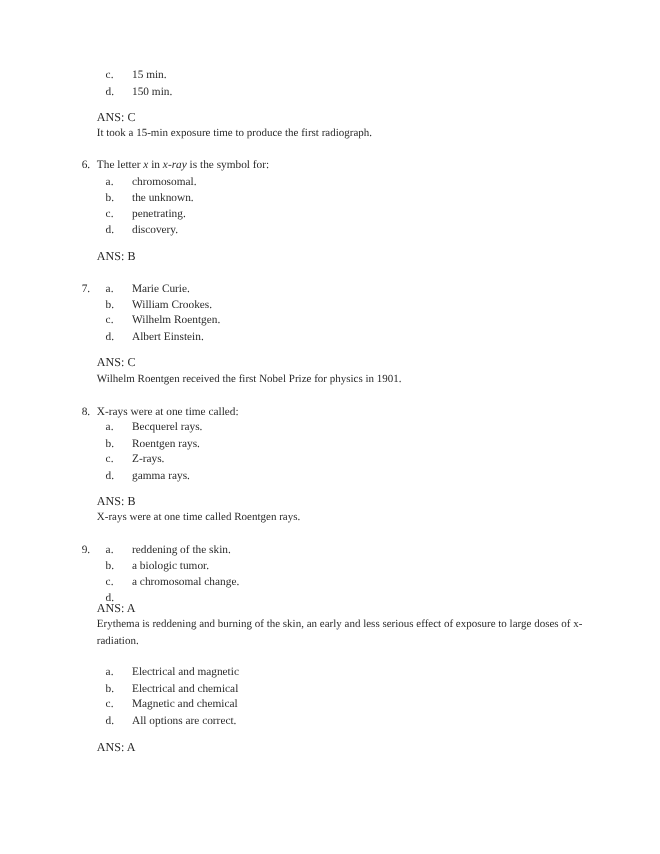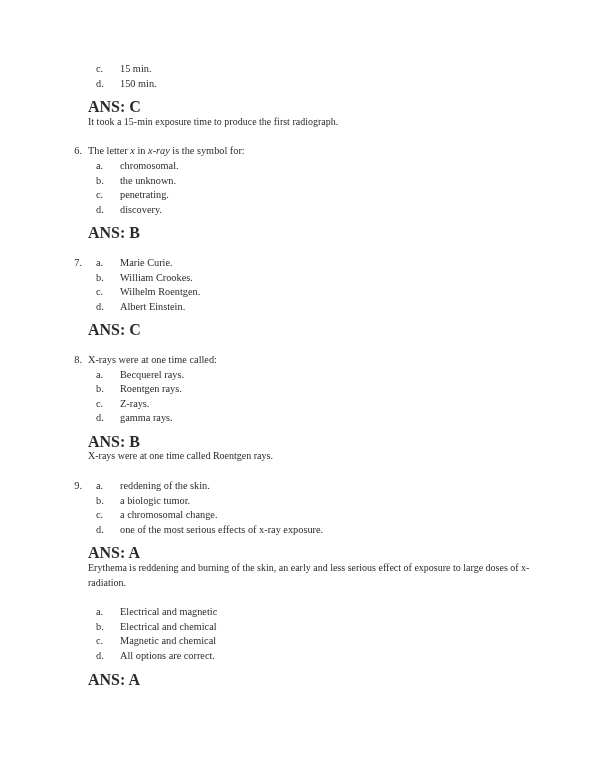--- a/index.html
+++ b/index.html
@@ -76,24 +76,23 @@
     top: 0;
     width: 12px;
     text-align: left;
     font-size: 10.3px;
     line-height: 14.6px;
   }
 
   
   .ansline {
     padding-left: 26px;
-    font-size: 16px;
+    font-size: 11px;
     line-height: 14.6px;
     white-space: nowrap;
-    font-weight: bold;
   }
   .ans-gap {
     height: 9px;
   }
 
   
   .rationale {
     padding-left: 26px;
     font-size: 10px;
     line-height: 14.6px;
@@ -184,20 +183,21 @@
           <span class="optltr">c.</span>
           <span>Wilhelm Roentgen.</span>
         </li>
         <li class="opt">
           <span class="optltr">d.</span>
           <span>Albert Einstein.</span>
         </li>
       </ul>
       <div class="ans-gap"></div>
       <div class="ansline">ANS:  C</div>
+      <div class="rationale">Wilhelm Roentgen received the first Nobel Prize for physics in 1901.</div>
     </div>
 
     <div class="block-gap"></div>
 
     <div class="qblock">
       <div class="qstem">
         <span class="qnum">8.</span>
         <span>X-rays were at one time called:</span>
       </div>
       <ul class="opts">
@@ -237,21 +237,20 @@
         <li class="opt">
           <span class="optltr">b.</span>
           <span>a biologic tumor.</span>
         </li>
         <li class="opt">
           <span class="optltr">c.</span>
           <span>a chromosomal change.</span>
         </li>
         <li class="opt">
           <span class="optltr">d.</span>
-          <span>one of the most serious effects of x-ray exposure.</span>
         </li>
       </ul>
       <div class="ans-gap"></div>
       <div class="ansline">ANS:  A</div>
       <div class="rationale">Erythema is reddening and burning of the skin, an early and less serious effect of exposure to large doses of x-radiation.</div>
     </div>
 
     <div class="block-gap"></div>
 
     <div class="qblock">

